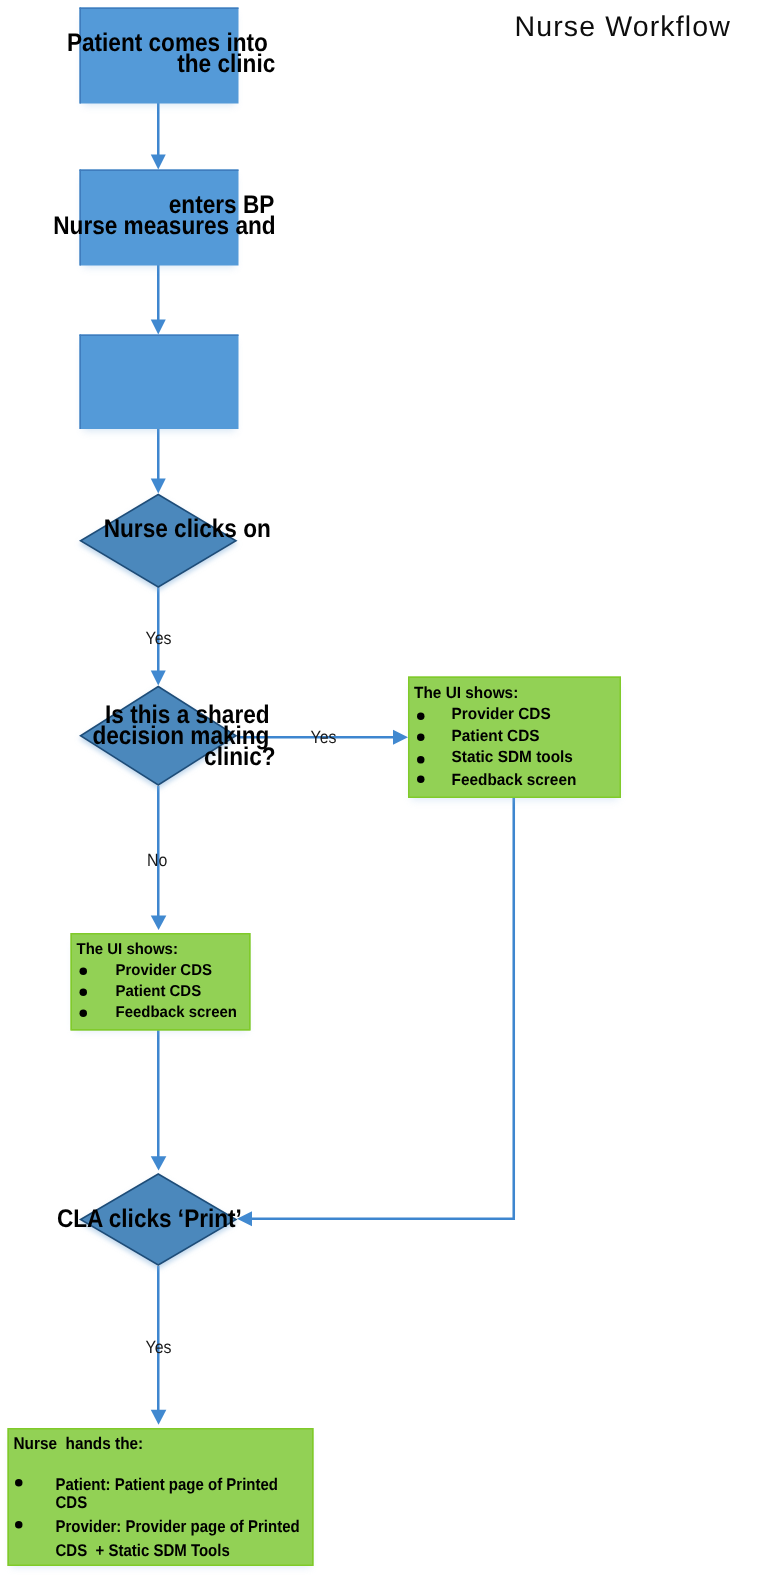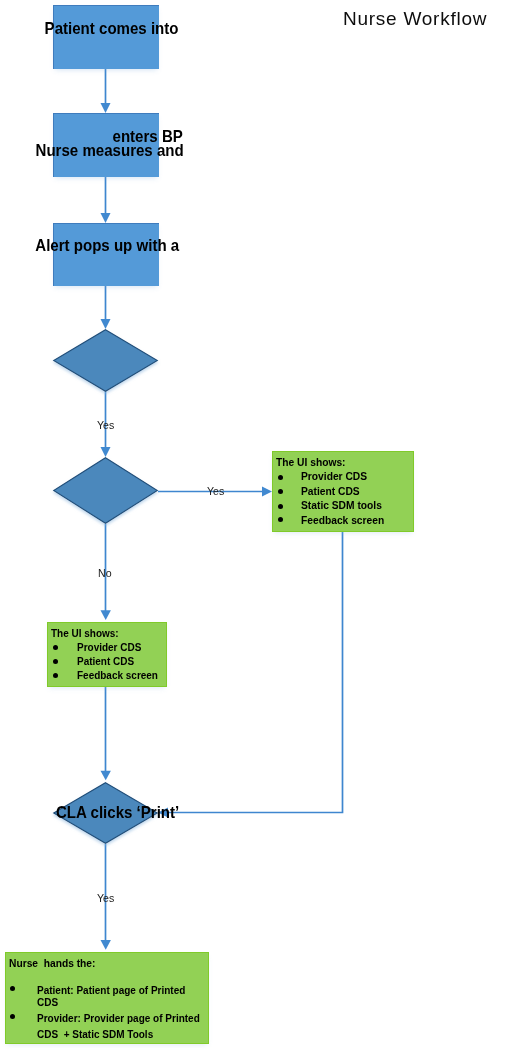--- a/index.html
+++ b/index.html
@@ -58,58 +58,64 @@
       <path d="M342.5 530 L342.5 812.5 L167 812.5" fill="none"></path>
       <path d="M168 807.5 L168 817.5 L158 812.5 Z" stroke="none"></path>
       <path d="M105.5 844 L105.5 941"></path>
       <path d="M100.5 939.9 L110.9 939.9 L105.7 949.8 Z" stroke="none"></path>
     </g>
   </svg>
 
   <div class="shape rect" style="left:53px;top:5px;width:105px;height:63px;background:#549AD8;border-top:1px solid #3f7cbd;border-left:1px solid #3f7cbd;"></div>
   <div class="shp-text" style="left:26.2px;top:21.8px;width:161px;">
       <span class="ln"><i>Patient comes into</i></span>
+      <span class="ln"><i>the clinic</i></span>
     </div>
 
   <div class="shape rect" style="left:53px;top:113px;width:105px;height:63px;background:#549AD8;border-top:1px solid #3f7cbd;border-left:1px solid #3f7cbd;"></div>
   <div class="shp-text" style="left:26.2px;top:129.8px;width:161px;">
       <span class="ln"><i>enters BP</i></span>
       <span class="ln"><i>Nurse measures and</i></span>
     </div>
 
   <div class="shape rect" style="left:53px;top:223px;width:105px;height:62px;background:#549AD8;border-top:1px solid #3f7cbd;border-left:1px solid #3f7cbd;"></div>
   <div class="shp-text" style="left:26.2px;top:238.8px;width:161px;">
-      <span class="ln"><i>Alert pops up with a</i></span>
     </div>
 
   <div class="shape" style="left:47px;top:323px;">
     <svg width="117" height="75" viewBox="-6 -6 117 75" style="overflow:visible" xmlns="http://www.w3.org/2000/svg">
         <defs>
           <filter id="dsh" x="-30%" y="-30%" width="160%" height="160%">
             <feDropShadow dx="0" dy="2" stdDeviation="1.8" flood-color="#8ab5dd" flood-opacity="0.55"></feDropShadow>
           </filter>
         </defs>
         <polygon points="52.5,0.7 104.3,31.5 52.5,62.3 0.7,31.5" fill="#4C88BC" stroke="#1F4E79" stroke-width="1.1" filter="url(#dsh)"></polygon>
       </svg>
   </div>
   <div class="shp-text" style="left:26.2px;top:346.3px;width:161px;">
+      <span class="ln"><i>Nurse clicks on</i></span>
     </div>
 
   <div class="shape" style="left:47px;top:451px;">
     <svg width="117" height="79" viewBox="-6 -6 117 79" style="overflow:visible" xmlns="http://www.w3.org/2000/svg">
         <polygon points="52.5,0.7 104.3,33.5 52.5,66.3 0.7,33.5" fill="#4C88BC" stroke="#1F4E79" stroke-width="1.1" filter="url(#dsh)"></polygon>
       </svg>
   </div>
+  <div class="shp-text" style="left:26.2px;top:469.8px;width:161px;">
+      <span class="ln"><i>Is this a shared</i></span>
+      <span class="ln"><i>decision making</i></span>
+      <span class="ln"><i>clinic?</i></span>
+    </div>
 
   <div class="shape" style="left:47px;top:776px;">
     <svg width="117" height="74" viewBox="-6 -6 117 74" style="overflow:visible" xmlns="http://www.w3.org/2000/svg">
         <polygon points="52.5,0.7 104.3,31 52.5,61.3 0.7,31" fill="#4C88BC" stroke="#1F4E79" stroke-width="1.1" filter="url(#dsh)"></polygon>
       </svg>
   </div>
-  <div class="shp-text" style="left:26px;top:806.3px;width:161px;">
+  <div class="shp-text" style="left:8px;top:806.3px;width:161px;">
       <span class="ln"><i>CLA clicks ‘Print’</i></span>
     </div>
 
   <div class="shape gbox" style="left:272px;top:451px;width:140px;height:79px;background:#92D155;border:1px solid #80CA2A;"></div>
   <div class="gblock" style="left:276px;top:456px;">
     <div class="gl hd" style="top:0px;left:0px;">The UI shows:</div>
     <div class="bul" style="top:19.0px;left:2.0px;">●</div>
     <div class="gl" style="top:14.4px;left:25px;">Provider CDS</div>
     <div class="bul" style="top:33.3px;left:2.0px;">●</div>
     <div class="gl" style="top:28.8px;left:25px;">Patient CDS</div>

